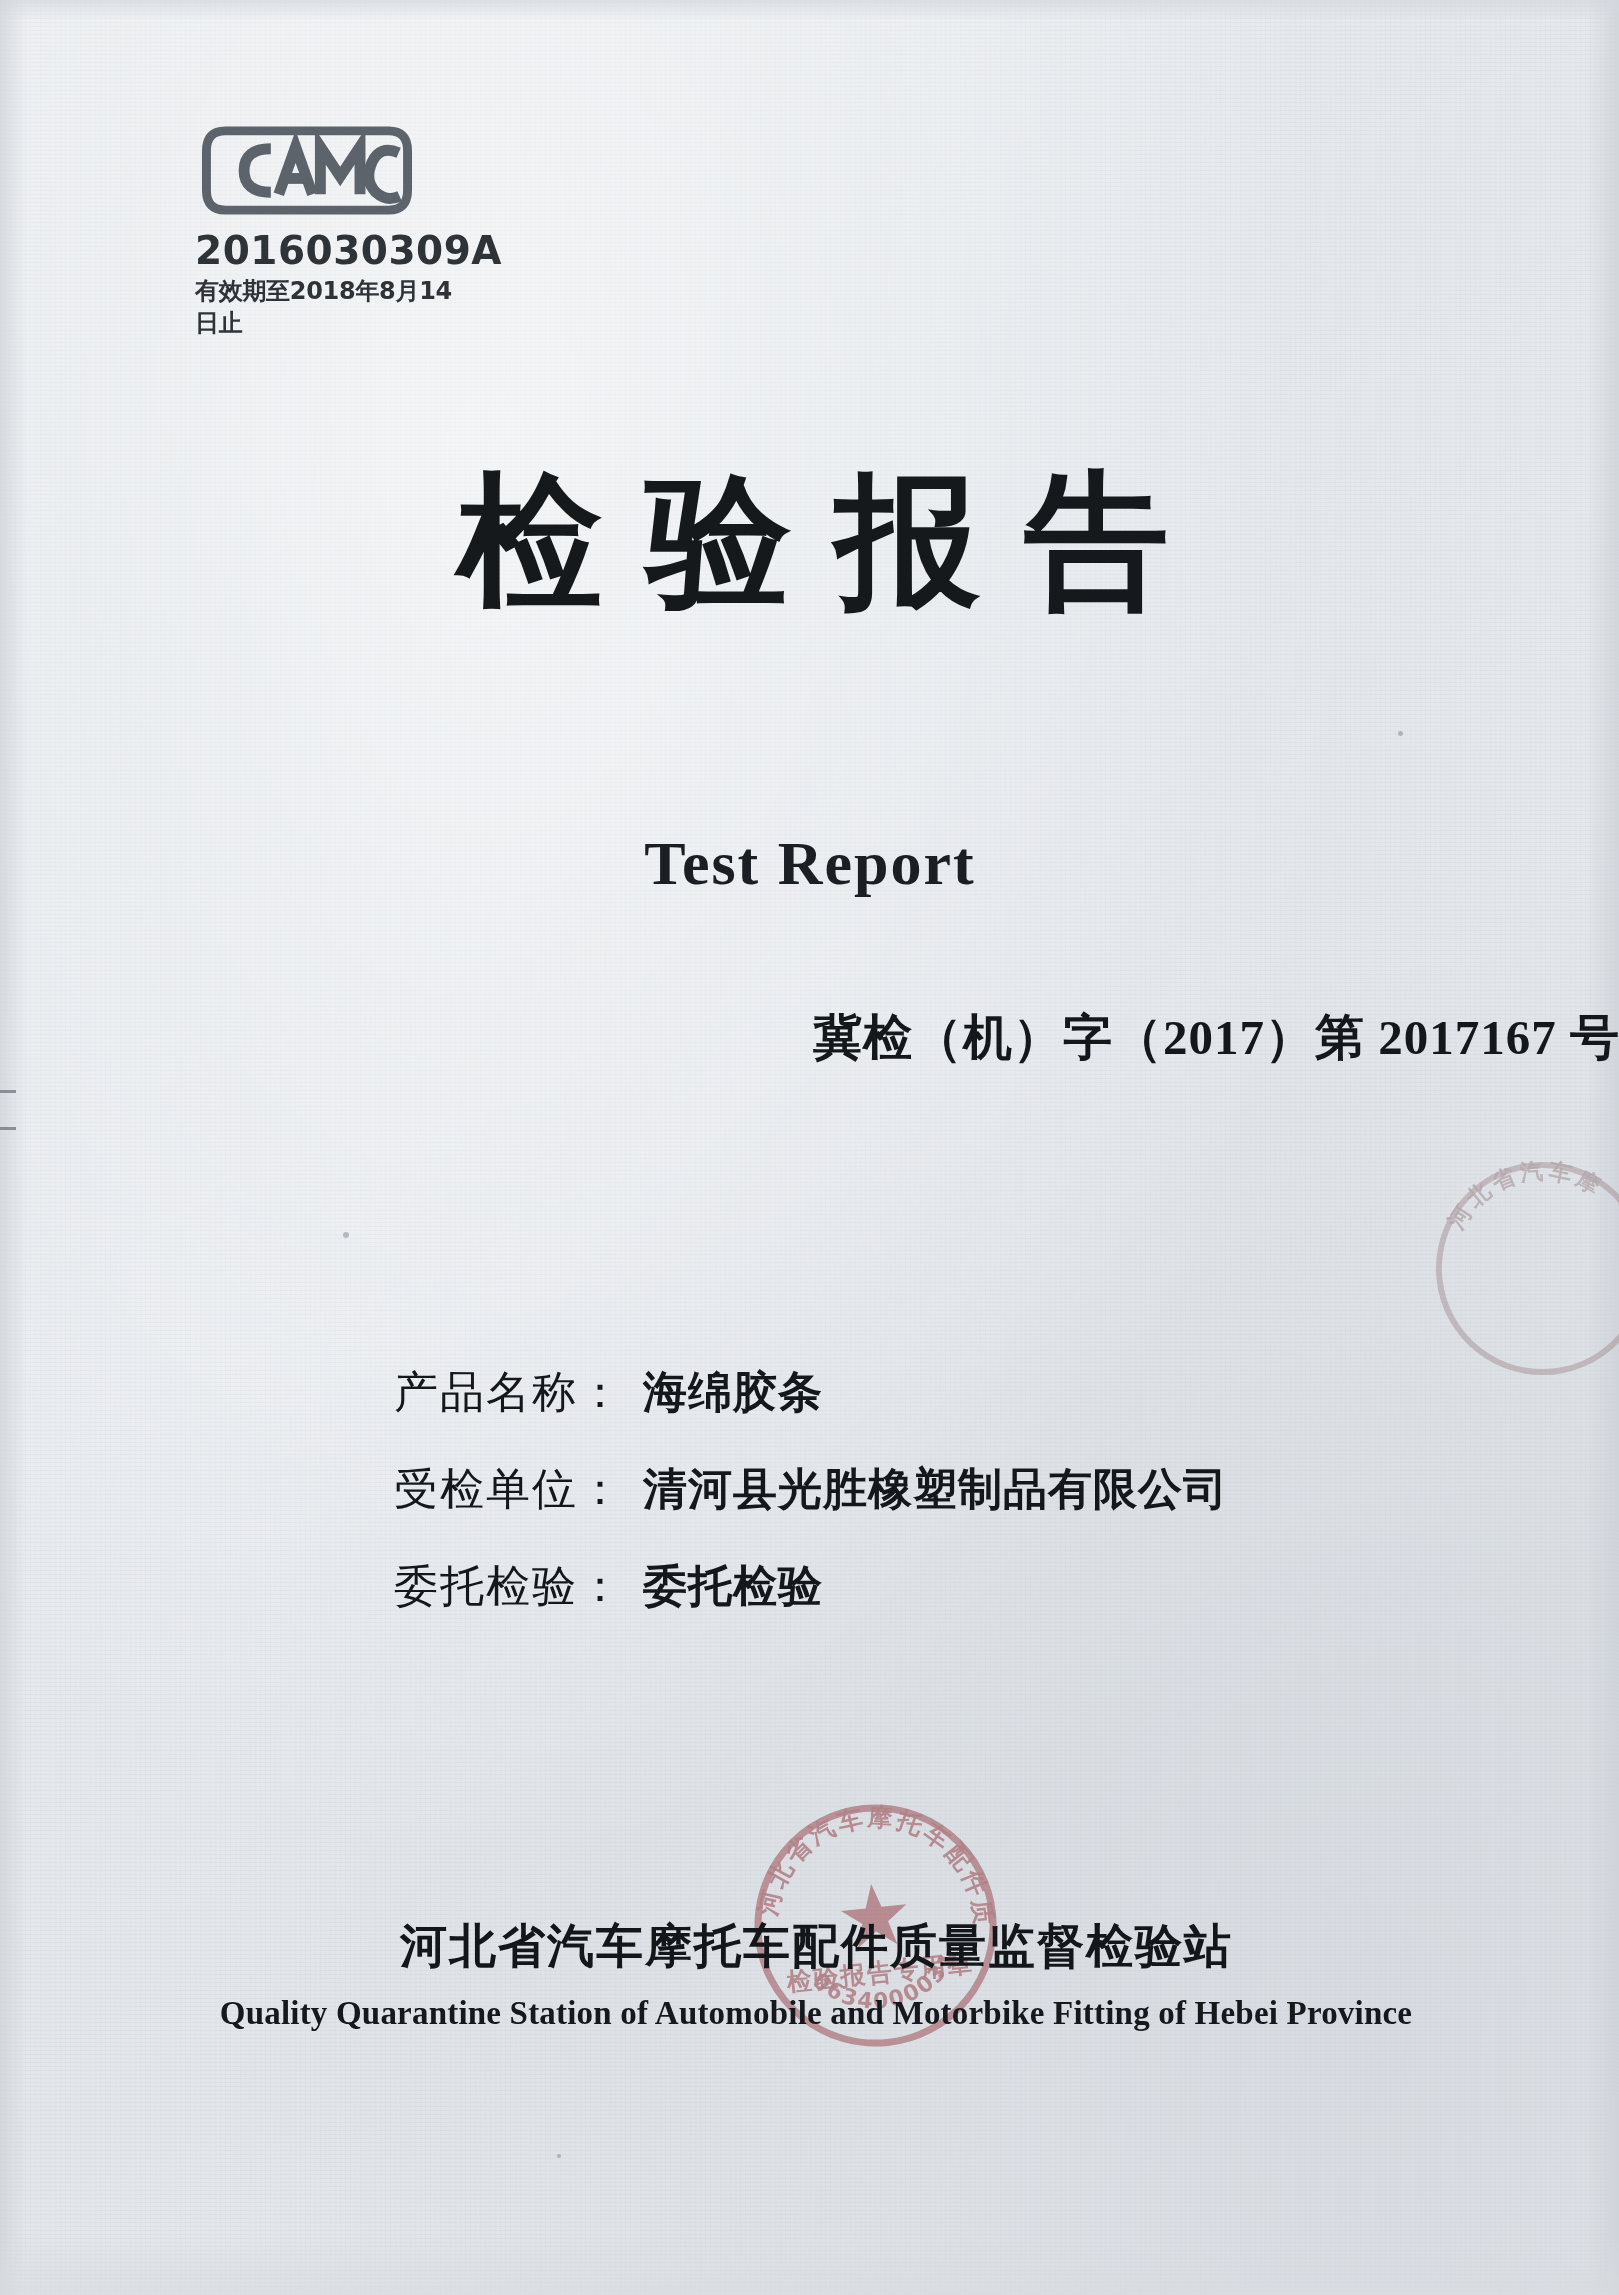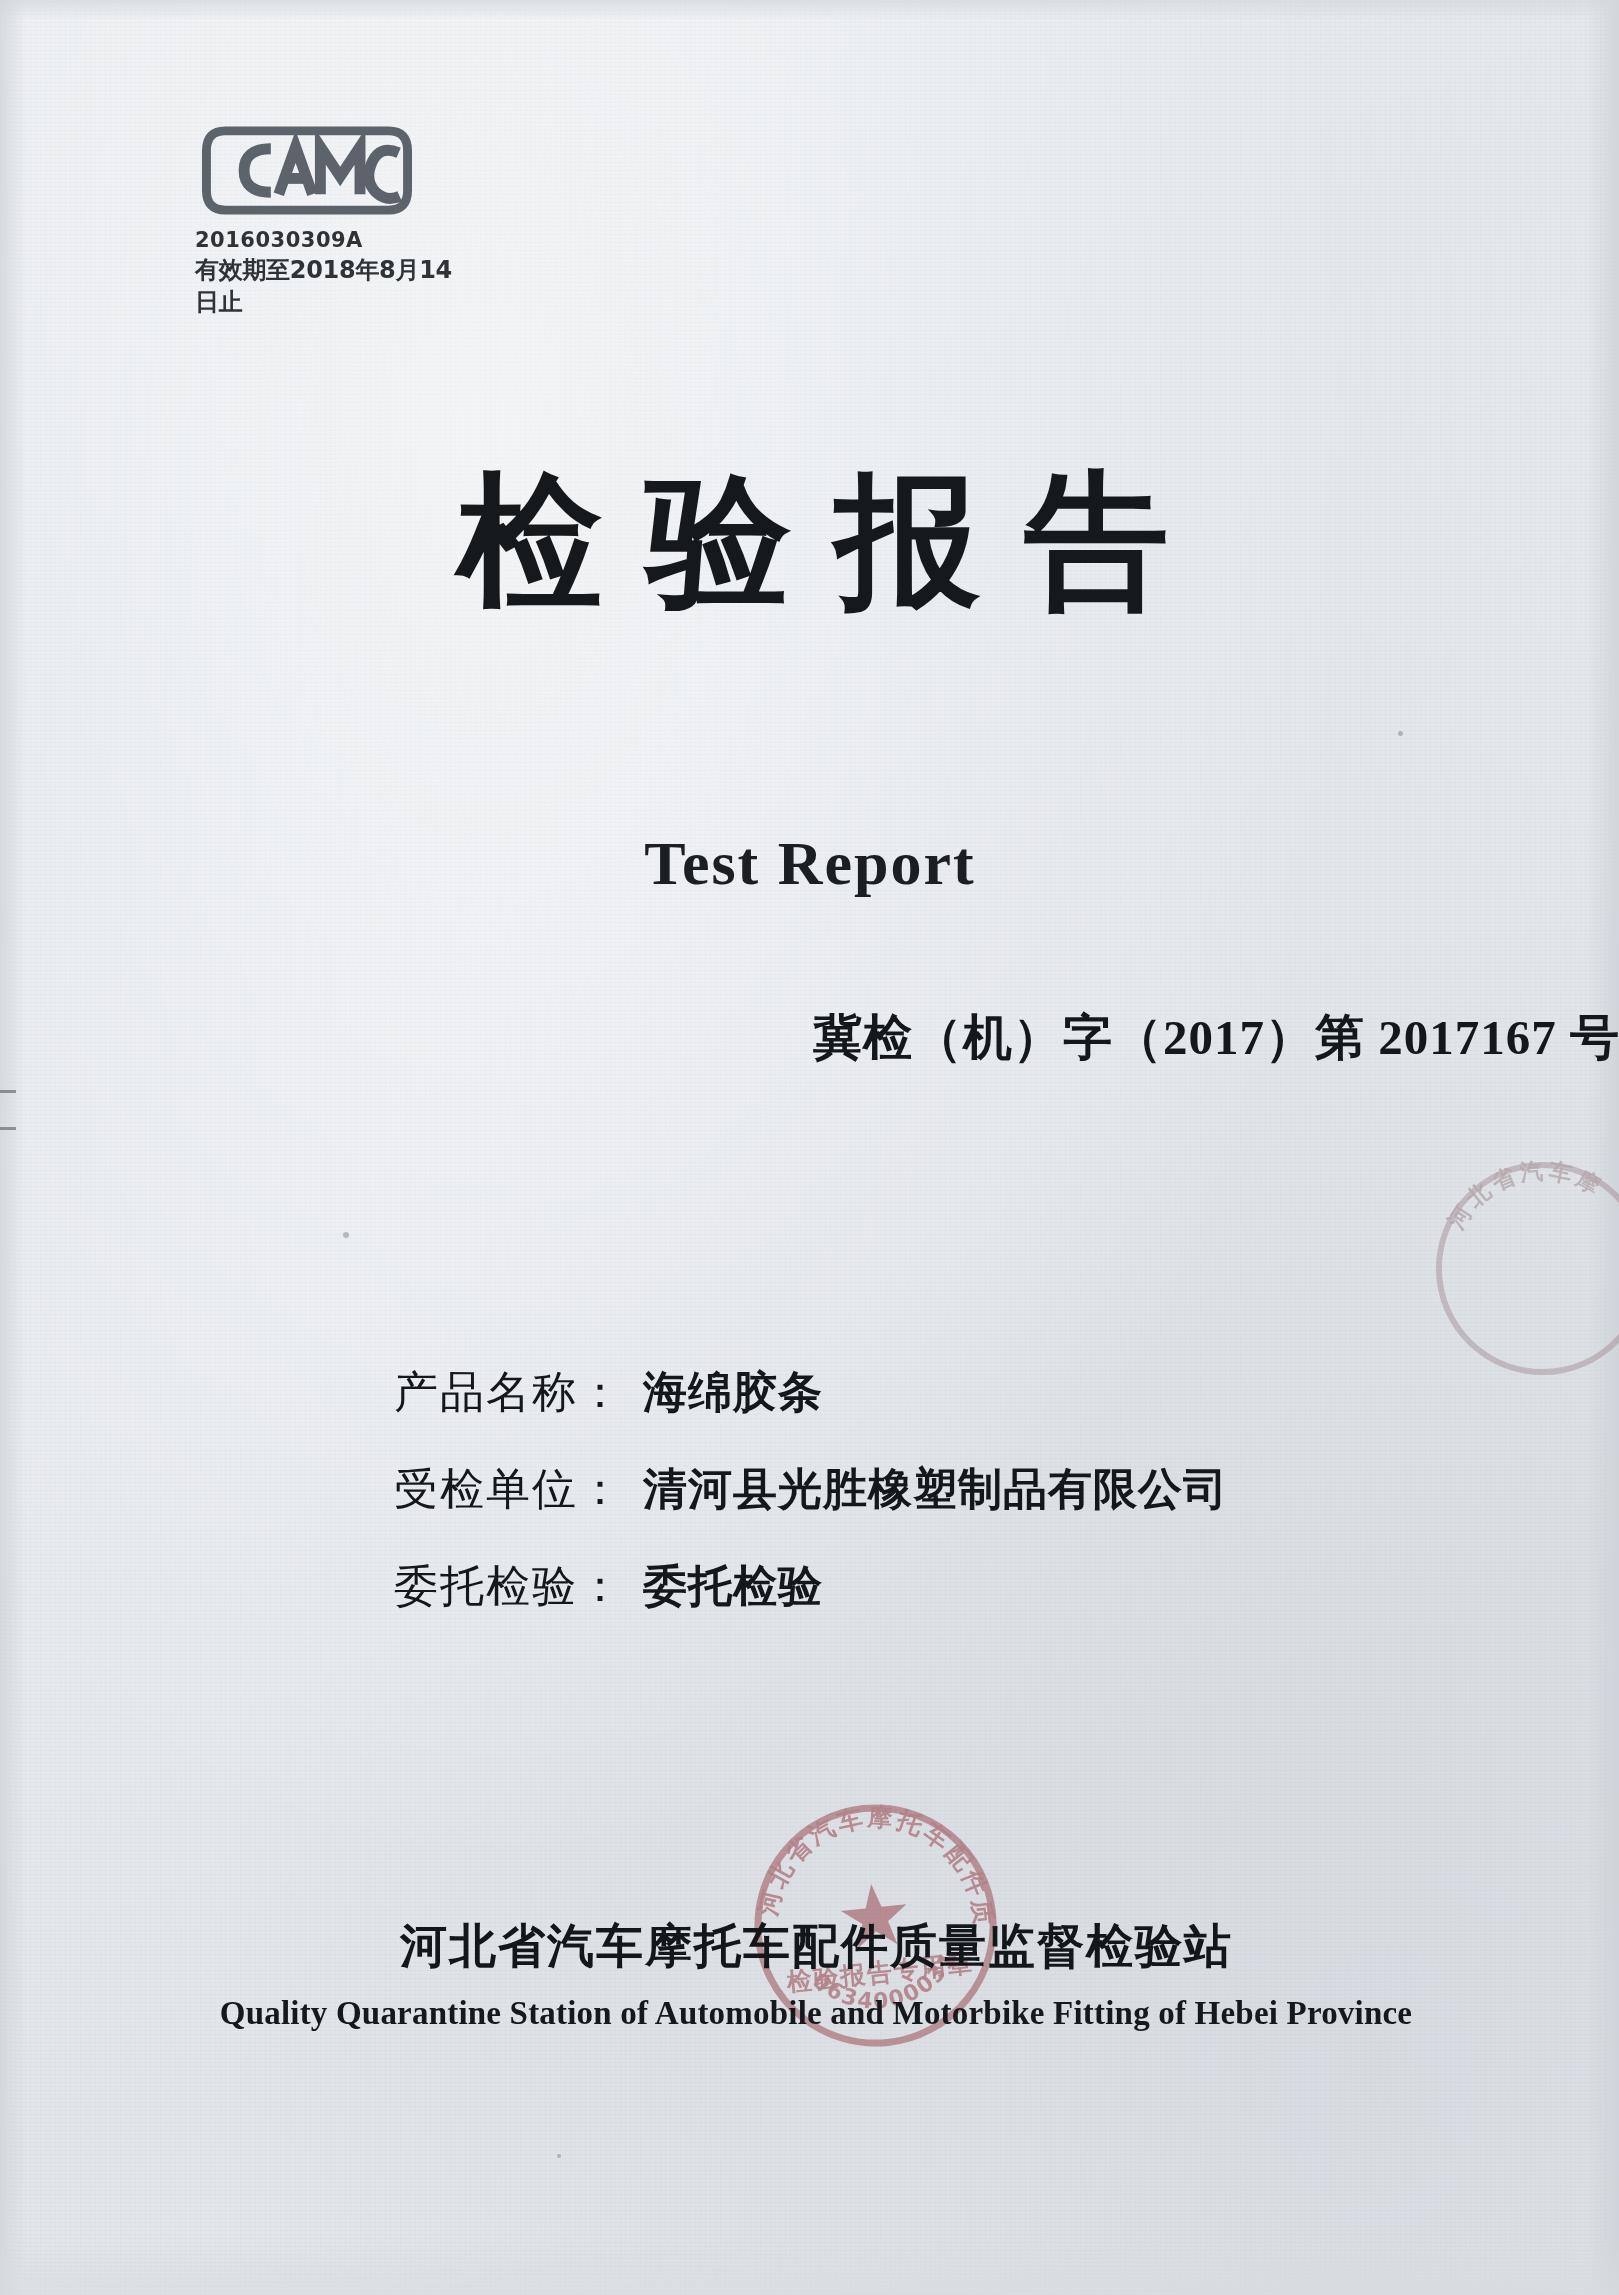--- a/index.html
+++ b/index.html
@@ -75,21 +75,21 @@
   }
   .cma-logo {
     width: 224px;
     height: 107px;
     display: block;
   }
   .cma-code {
     margin-top: 4px;
     font-family: "DejaVu Sans", sans-serif;
     font-weight: bold;
-    font-size: 21px;
+    font-size: 39px;
     letter-spacing: 0.5px;
     color: #2e3338;
   }
   .cma-valid {
     margin-top: 2px;
     font-family: "DejaVu Sans", sans-serif;
     font-weight: bold;
     font-size: 24px;
     letter-spacing: -0.3px;
     color: #2e3338;

